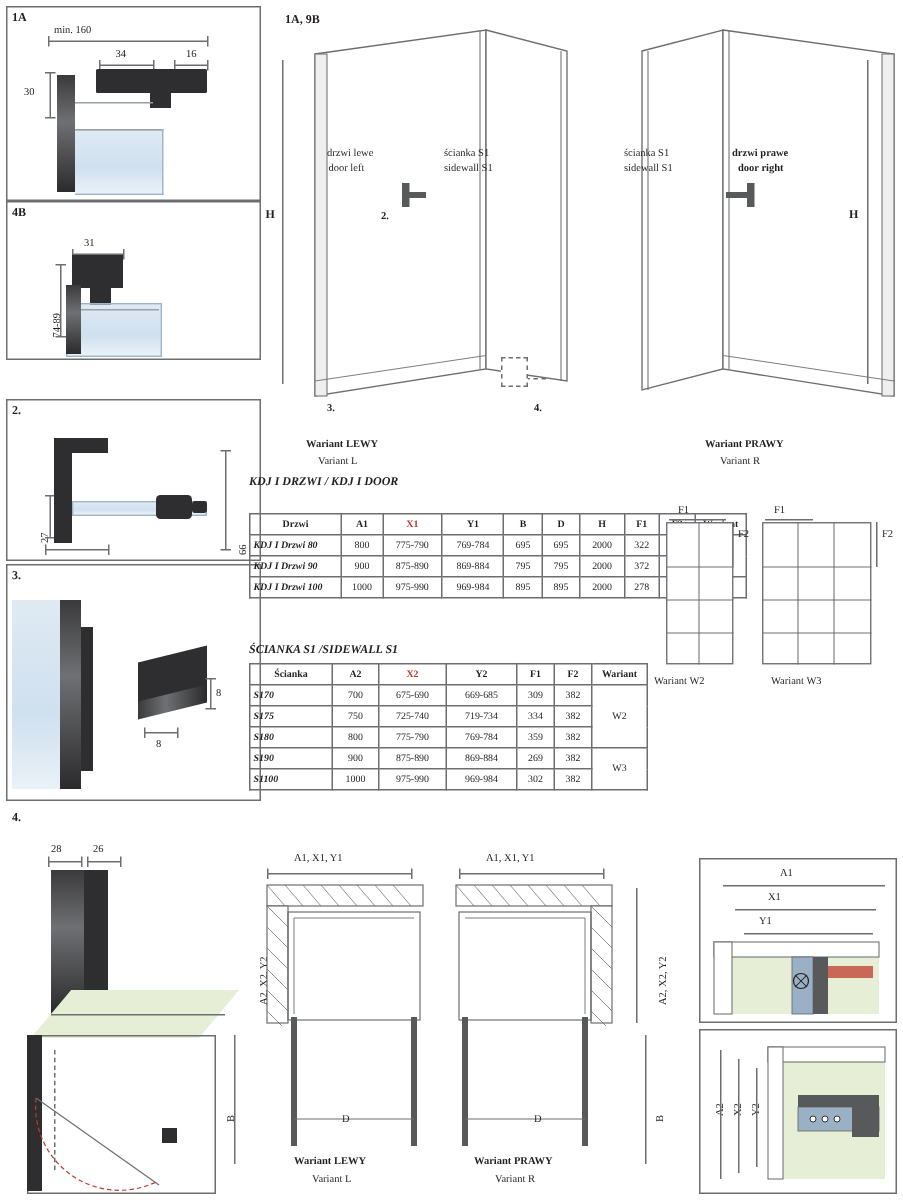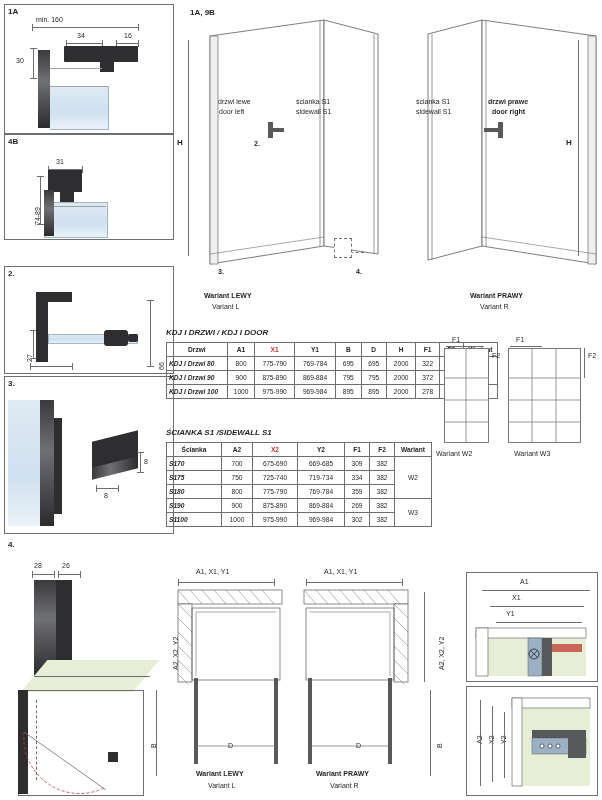--- a/index.html
+++ b/index.html
@@ -1,17 +1,17 @@
 <!DOCTYPE html>
 <html><head>
 <meta charset="utf-8">
 <style>
   html,body{margin:0;padding:0;background:#ffffff;}
   body{width:602px;height:800px;font-family:"Liberation Sans",sans-serif;color:#231f20;position:relative;overflow:hidden;}
-  .sheet{position:relative;width:498px;height:800px;}
+  .sheet{position:relative;width:498px;height:800px;font-family:Liberation Serif, serif;}
   .abs{position:absolute;}
   .box{position:absolute;border:1px solid #6d6e71;background:#fff;}
   .lbl{position:absolute;font-size:7px;color:#231f20;white-space:nowrap;}
   .lbl-b{font-weight:bold;}
   .dimline{position:absolute;background:#6d6e71;}
   .hline{height:1px;}
   .vline{width:1px;}
   .dash{position:absolute;border-top:1px dashed #6d6e71;height:0;}
   .dashv{position:absolute;border-left:1px dashed #6d6e71;width:0;}
   .glass{position:absolute;background:linear-gradient(180deg,#dfeaf3 0%,#cfe0ef 60%,#eaf2f8 100%);}
@@ -194,21 +194,21 @@
   <div class="lbl ctr" style="left:416px;top:98px;">ścianka S1</div>
   <div class="lbl ctr" style="left:416px;top:108px;">sidewall S1</div>
   <div class="lbl ctr" style="left:488px;top:98px;font-weight:bold;">drzwi prawe</div>
   <div class="lbl ctr" style="left:492px;top:108px;font-weight:bold;">door right</div>
   <div class="lbl lbl-b" style="left:566px;top:138px;font-size:8px;">H</div>
   <div class="dimline vline" style="left:578px;top:40px;height:216px;"></div>
 
   <div class="lbl ctr" style="left:470px;top:292px;font-weight:bold;">Wariant PRAWY</div>
   <div class="lbl ctr" style="left:480px;top:303px;">Variant R</div>
 
-  <div class="ttl" style="position:absolute;left:166px;top:328px;">KDJ I DRZWI / KDJ I DOOR</div>
+  <div class="ttl" style="position:absolute;left:166px;top:316px;">KDJ I DRZWI / KDJ I DOOR</div>
   <div class="abs" style="left:166px;top:342px;">
     <table>
       <thead>
         <tr>
           <th style="width:62px;">Drzwi</th>
           <th style="width:24px;">A1</th>
           <th style="width:38px;color:#c0392b;">X1</th>
           <th style="width:40px;">Y1</th>
           <th style="width:22px;">B</th>
           <th style="width:22px;">D</th>

